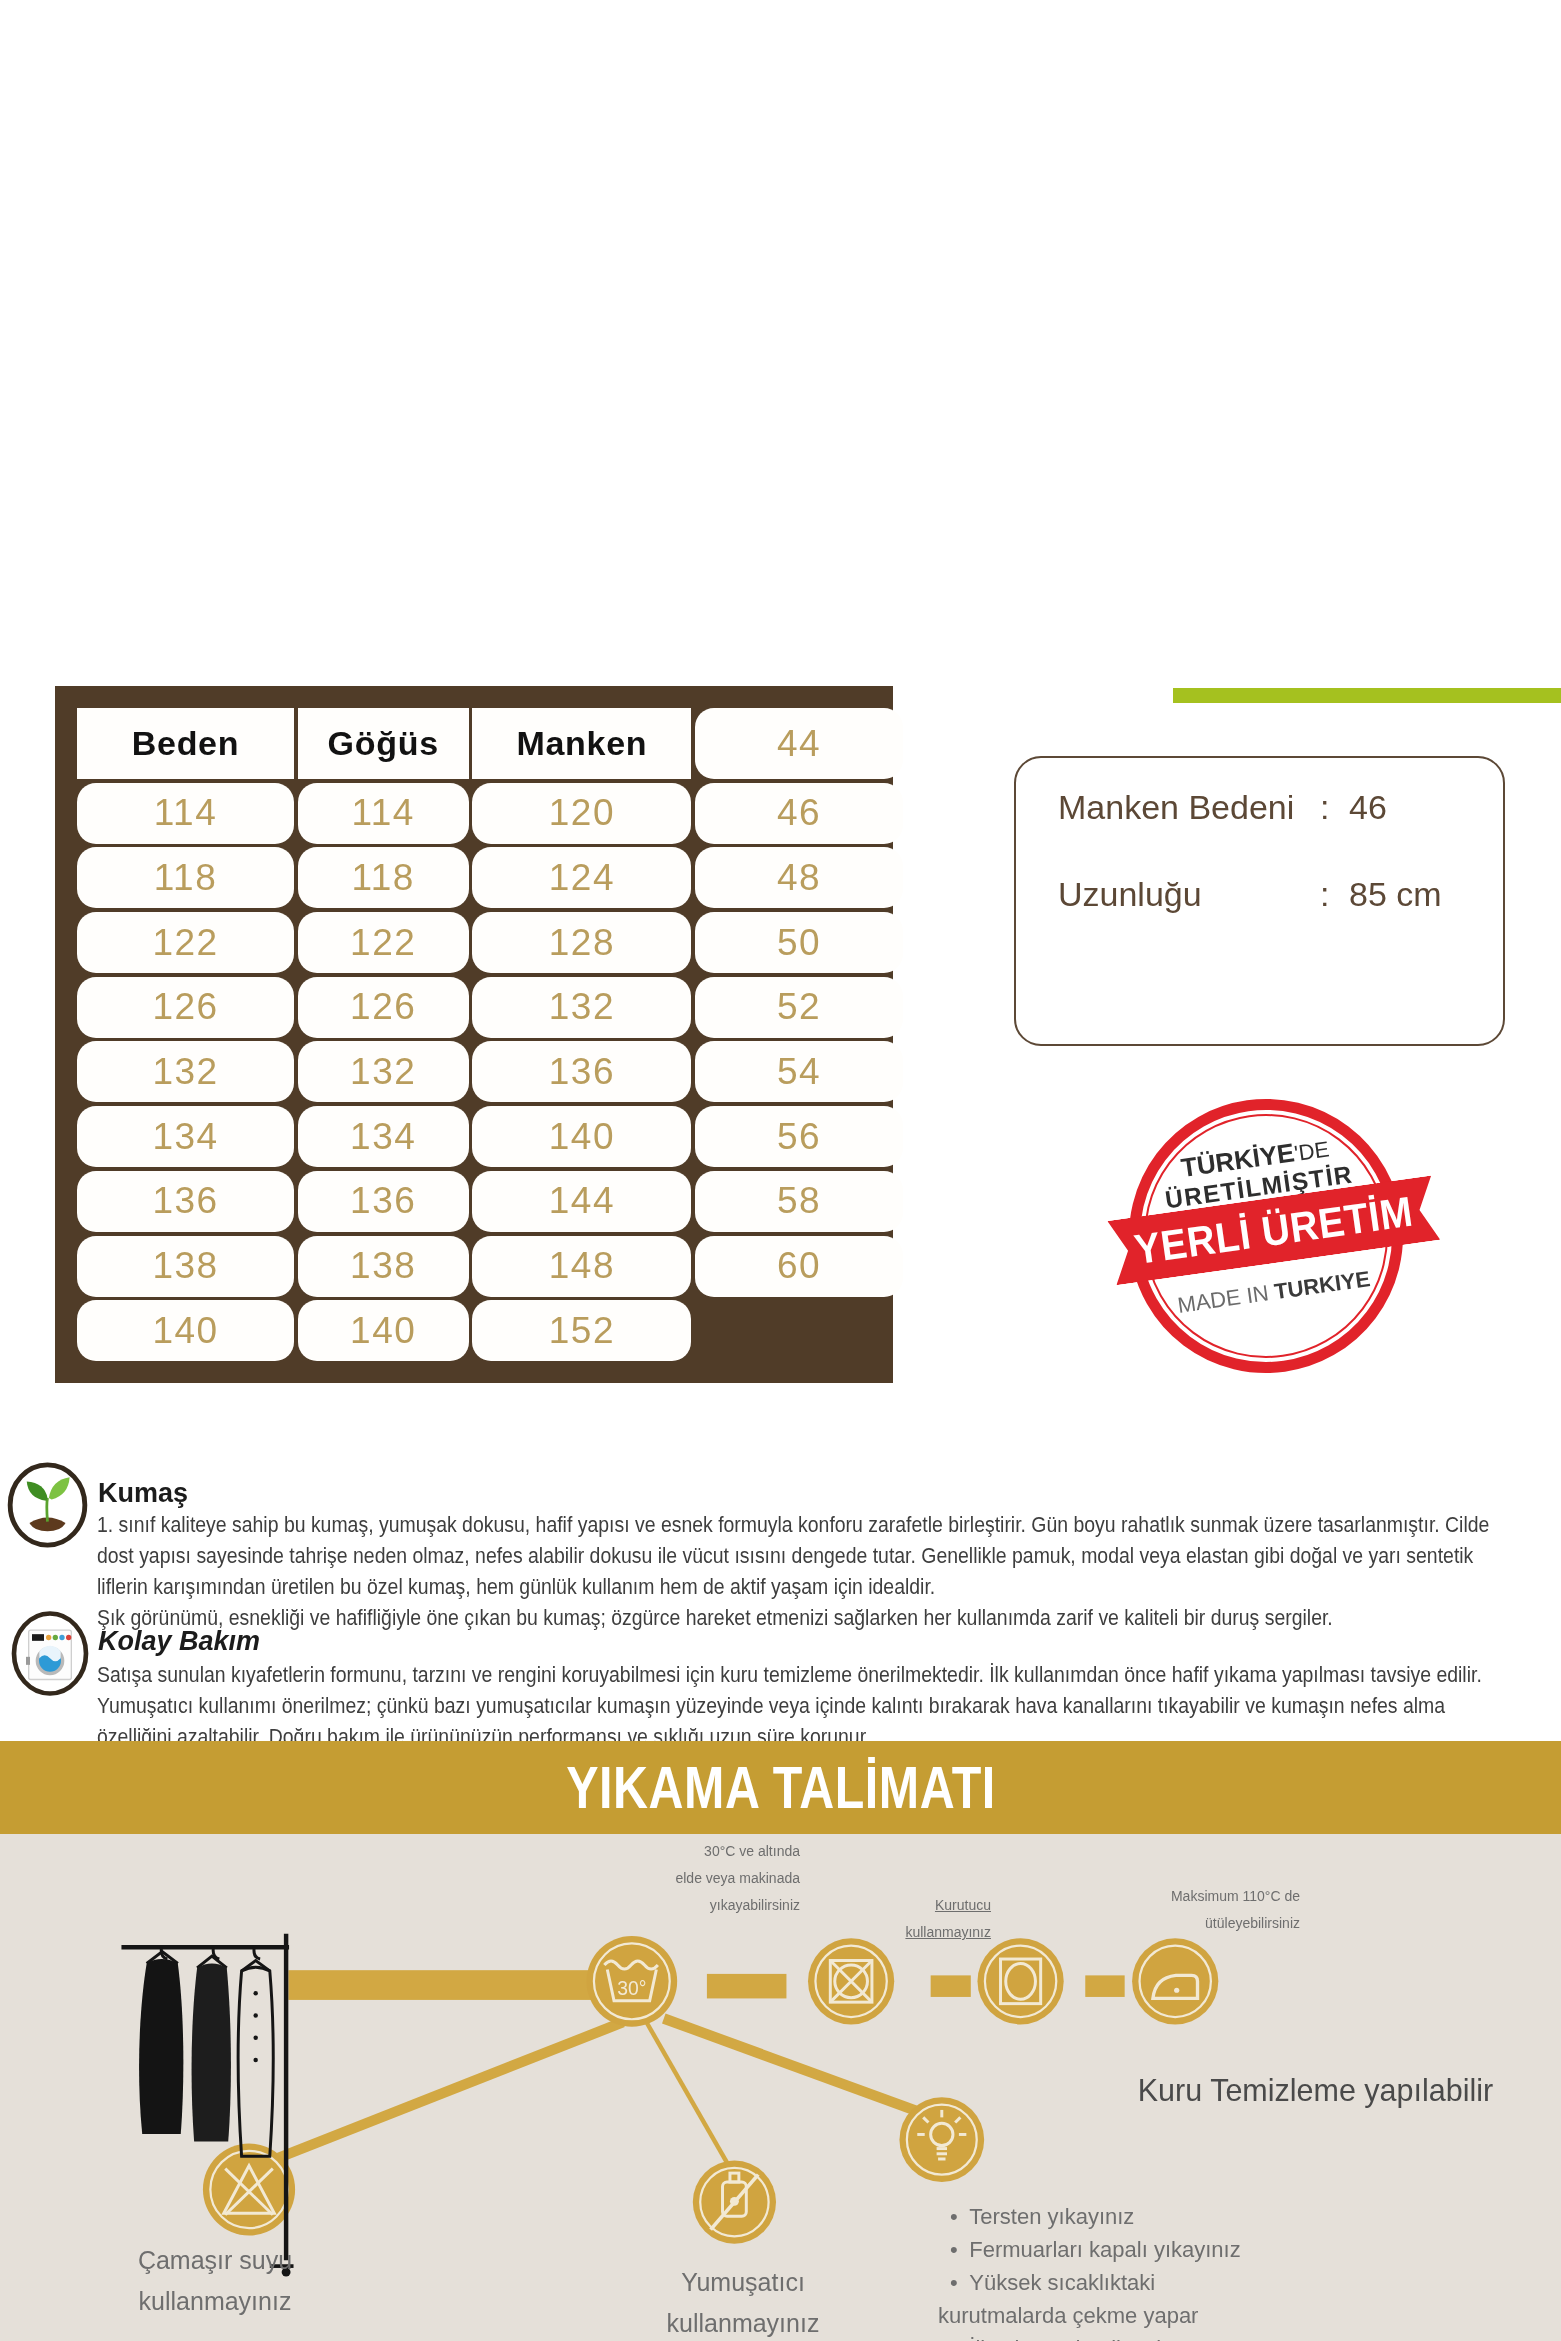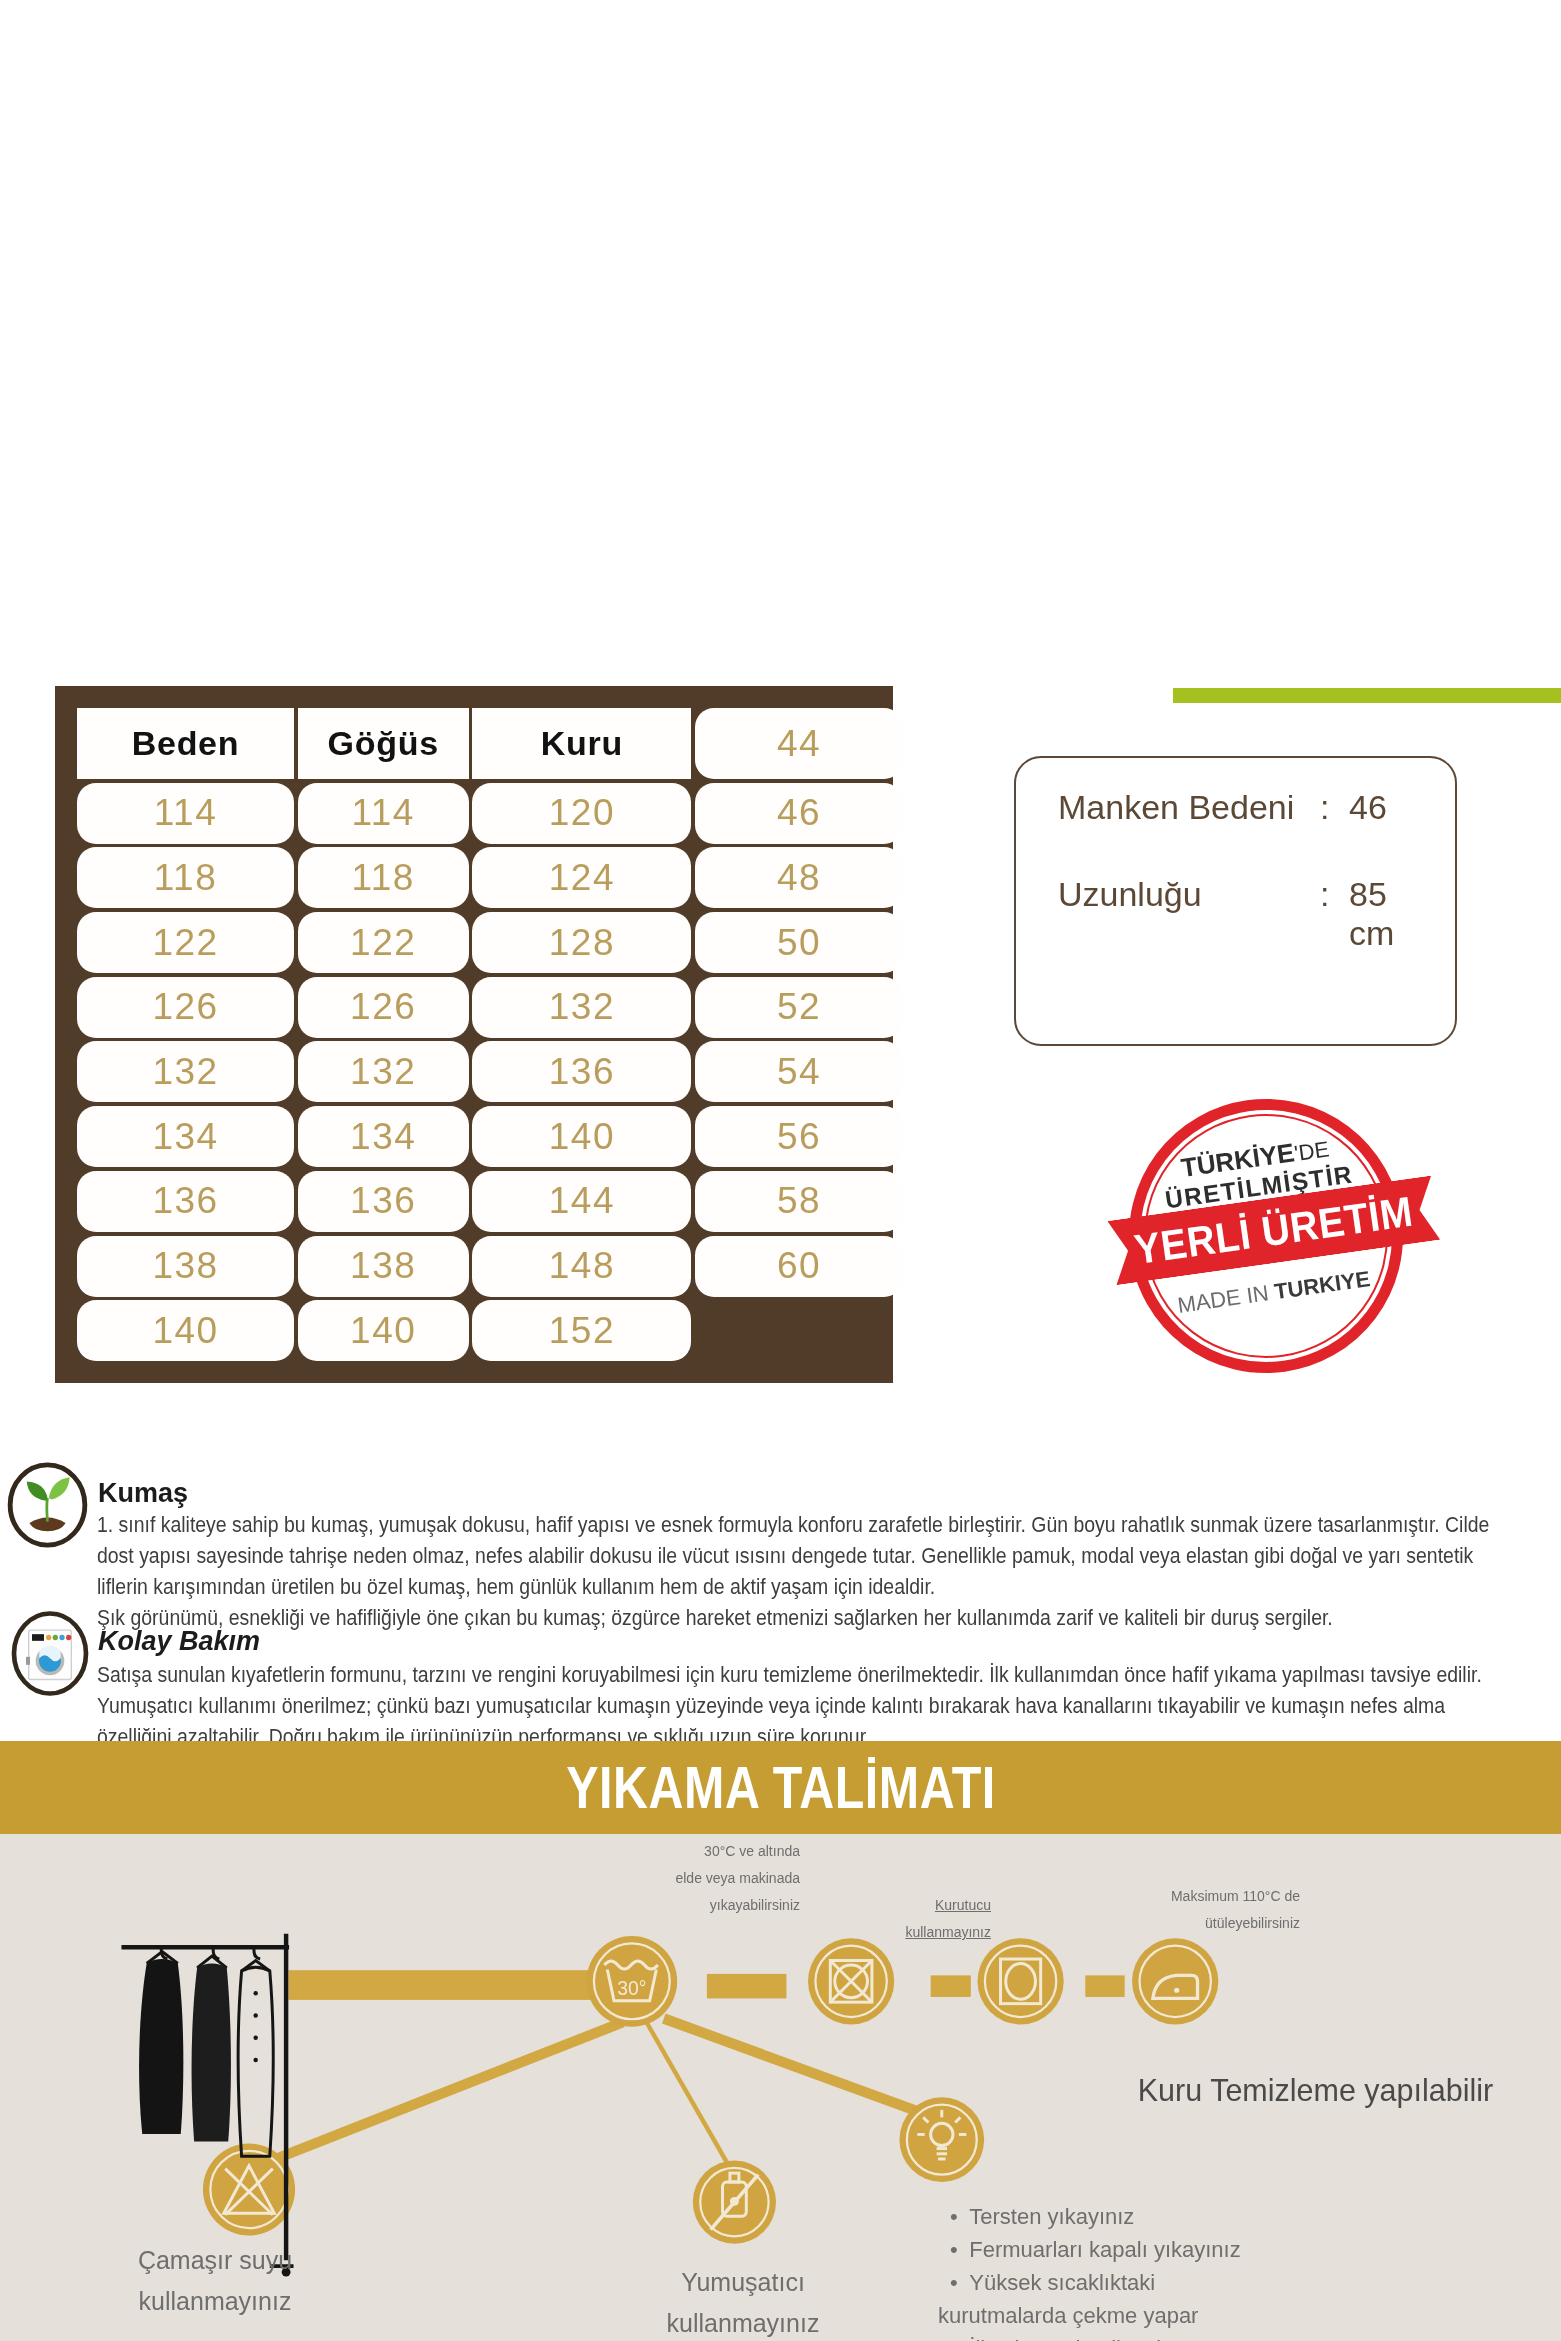--- a/index.html
+++ b/index.html
@@ -35,21 +35,21 @@
 
   
   .size-table{position:absolute;left:55px;top:686px;width:838px;background:#503c28;
               display:grid;grid-template-columns:217px 171px 219px 208px;
               grid-template-rows:71px repeat(9,61px);gap:3.7px;padding:22px;}
   .size-table .cell{background:#fffefc;display:flex;align-items:center;justify-content:center;}
   .size-table .th{font-size:34px;font-weight:600;color:#121212;letter-spacing:0.7px;}
   .size-table .td{font-size:37px;font-weight:400;color:#b99d5d;letter-spacing:1.5px;border-radius:19px;}
 
   
-  .model-box{position:absolute;left:1014px;top:756px;width:443px;height:290px;
+  .model-box{position:absolute;left:1014px;top:756px;width:491px;height:290px;
              border:2.2px solid #5c4836;border-radius:27px;background:#fff;}
   .mrow{position:absolute;left:42px;right:22px;height:45px;font-size:34px;font-weight:500;color:#5c4836;}
   .mrow .lbl{position:absolute;left:0;}
   .mrow .col{position:absolute;left:262px;}
   .mrow .val{position:absolute;left:291px;}
   .mrow1{top:30px;} .mrow2{top:117px;}
 
   
   .stamp{position:absolute;left:1129px;top:1099px;width:274px;height:274px;transform:rotate(-8deg);}
   .stamp-circle{position:absolute;inset:0;border:11px solid #e1232a;border-radius:50%;}
@@ -182,21 +182,21 @@
       <svg class="model" viewBox="0 0 380 690">
           <use href="#model-fig"></use>
         </svg>
     </figure>
   </section>
   <div class="green-strip"></div>
 
   <section class="size-table">
     <div class="cell th">Beden</div>
     <div class="cell th">Göğüs</div>
-    <div class="cell th">Kuru</div>
+    <div class="cell th">Manken</div>
 
     <div class="cell td">44</div>
     <div class="cell td">114</div>
     <div class="cell td">114</div>
     <div class="cell td">120</div>
 
     <div class="cell td">46</div>
     <div class="cell td">118</div>
     <div class="cell td">118</div>
     <div class="cell td">124</div>

